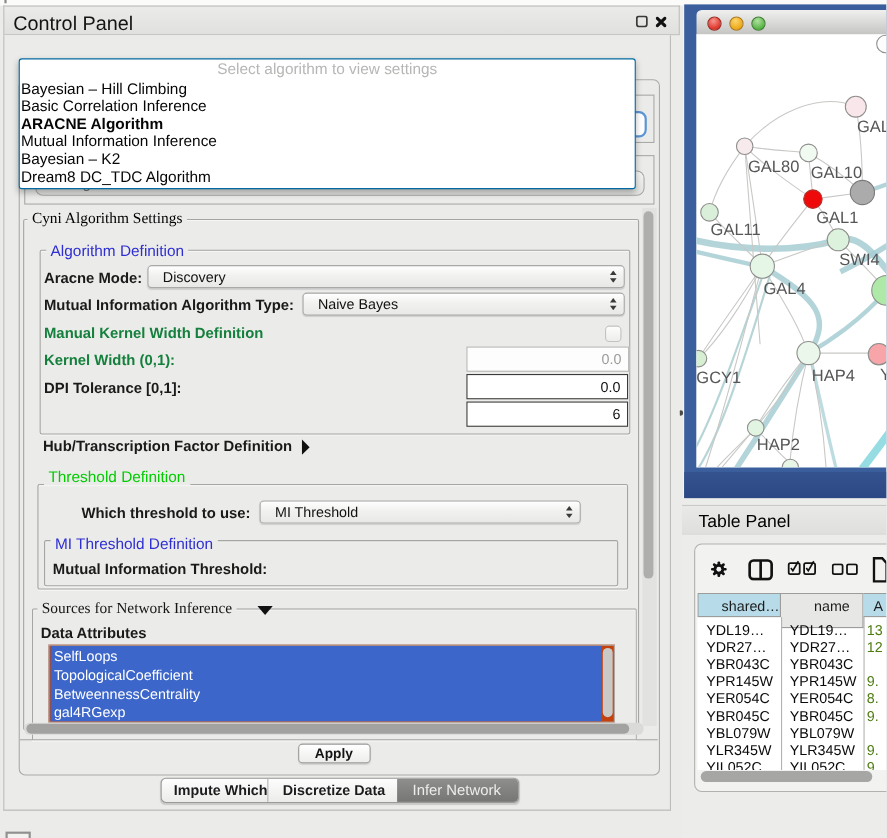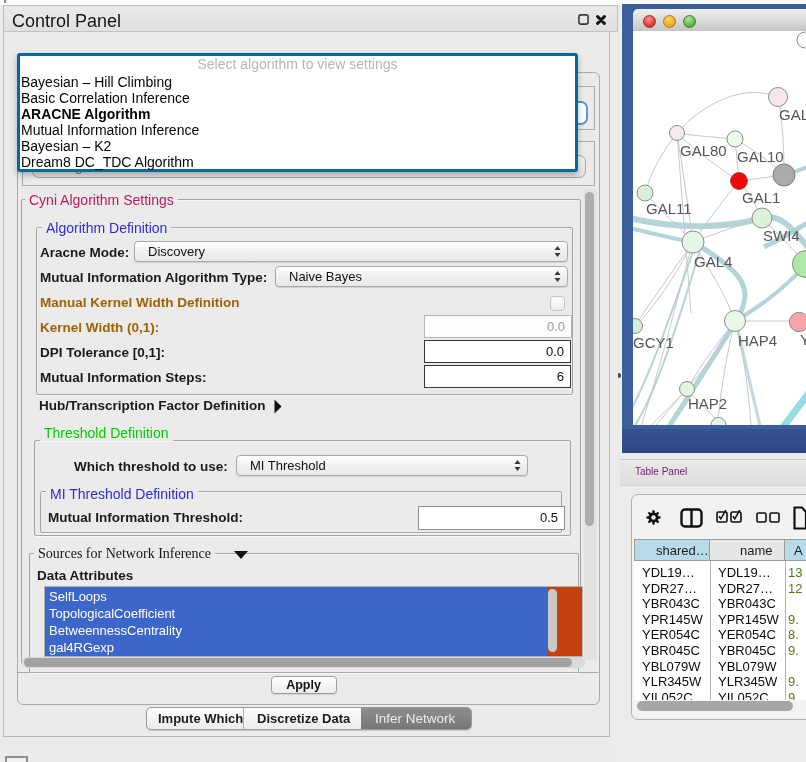--- a/index.html
+++ b/index.html
@@ -1,20 +1,20 @@
 <!DOCTYPE html>
 <html><head>
 <meta charset="utf-8">
 <style>
 html,body{margin:0;padding:0;}
 body{font-family:"Liberation Sans",sans-serif;background:#eceae8;}
 #app{position:relative;width:806px;height:762px;overflow:hidden;background:#ebebe9;}
 .abs{position:absolute;}
 .lbl{font-size:13.5px;font-weight:bold;color:#1a1a1a;}
-.glbl{font-size:13.5px;font-weight:bold;color:#a16207;}
+.glbl{font-size:13.5px;font-weight:bold;color:#15803d;}
 .combo{position:absolute;height:19px;border:1px solid #a9a9a7;border-radius:4px;background:linear-gradient(#ffffff,#f1f1ef 45%,#e8e8e6);box-shadow:0 1px 1px rgba(0,0,0,0.12);}
 .combo .ct{position:absolute;left:13px;top:2px;font-size:13px;color:#111;}
 .inp{position:absolute;background:#fff;font-size:13px;color:#111;text-align:right;padding-right:6px;line-height:20px;}
 .groupbox{position:absolute;border:1px solid #a5a5a3;border-radius:2px;box-shadow:0 1px 0 rgba(255,255,255,0.7), inset 0 1px 0 rgba(255,255,255,0.5);}
 .gtitle{position:absolute;background:#ebebe9;padding:0 4px;font-size:14px;}
 </style>
 </head>
 <body>
 <div id="app">
 
@@ -37,21 +37,21 @@
 
   <div class="abs" style="left:22px;top:86px;width:573px;height:44px;border:1px solid #a9a9a7;box-sizing:border-box;background:#ebebe9;"></div>
   <div class="abs" style="left:32px;top:101px;width:556px;height:24px;border:2.5px solid #5a95d5;border-radius:7px;background:#fff;box-sizing:border-box;"></div>
   <div class="abs" style="left:22px;top:141px;width:573px;height:45px;border:1px solid #a9a9a7;box-sizing:border-box;background:#ebebe9;"></div>
   <div class="abs" style="left:32px;top:155px;width:554px;height:23px;border:1px solid #a8a8a6;border-radius:7px;background:linear-gradient(#f4f4f2,#e2e2e0);box-sizing:border-box;overflow:hidden;">
     <div class="abs" style="left:42px;top:3px;font-size:13.5px;color:#6e6e6c;">galFiltered.sif default node</div>
   </div>
 
 
   <div class="groupbox" style="left:21px;top:199px;width:558px;height:463px;"></div>
-  <div class="gtitle" style="left:25px;top:192px;color:#be185d;">Cyni Algorithm Settings</div>
+  <div class="gtitle" style="left:25px;top:192px;color:#000000;font-family:Liberation Serif, serif;">Cyni Algorithm Settings</div>
 
   <div class="groupbox" style="left:36px;top:227px;width:535px;height:166px;"></div>
   <div class="gtitle" style="left:42px;top:220px;color:#2e2ed2;">Algorithm Definition</div>
 
   <div class="lbl abs" style="left:40px;top:245px;">Aracne Mode:</div>
   <div class="combo" style="left:134px;top:241px;width:432px;">
     <div class="ct">Discovery</div>
     <svg class="abs" style="right:6px;top:4px;" width="7" height="11" viewBox="0 0 7 11">
         <path d="M3.5 0 L6.5 4 L0.5 4 Z" fill="#3a3a3a"></path>
         <path d="M3.5 11 L6.5 7 L0.5 7 Z" fill="#3a3a3a"></path>
@@ -64,21 +64,20 @@
         <path d="M3.5 0 L6.5 4 L0.5 4 Z" fill="#3a3a3a"></path>
         <path d="M3.5 11 L6.5 7 L0.5 7 Z" fill="#3a3a3a"></path>
       </svg>
   </div>
   <div class="glbl abs" style="left:40px;top:295px;">Manual Kernel Width Definition</div>
   <div class="abs" style="left:550px;top:296px;width:13px;height:13px;border:1px solid #c3c3c1;border-radius:4px;background:linear-gradient(#fdfdfd,#ededeb);"></div>
   <div class="glbl abs" style="left:40px;top:320px;">Kernel Width (0,1):</div>
   <div class="inp" style="left:424px;top:315px;width:140px;height:21px;line-height:21px;border:1px solid #b5b5b3;background:#fdfdfd;color:#9b9b99;">0.0</div>
   <div class="lbl abs" style="left:40px;top:345px;">DPI Tolerance [0,1]:</div>
   <div class="inp" style="left:424px;top:340px;width:139px;height:21px;line-height:21px;border:1.5px solid #3a3a38;">0.0</div>
-  <div class="lbl abs" style="left:40px;top:370px;">Mutual Information Steps:</div>
   <div class="inp" style="left:424px;top:365px;width:139px;height:21px;line-height:21px;border:1.5px solid #3a3a38;">6</div>
 
   <div class="lbl abs" style="left:39px;top:398px;">Hub/Transcription Factor Definition</div>
   <svg class="abs" style="left:274px;top:399px;" width="8" height="15" viewBox="0 0 8 15">
       <path d="M0.5 0.5 L7.5 7.5 L0.5 14.5 Z" fill="#111"></path>
     </svg>
 
   <div class="groupbox" style="left:34px;top:440px;width:535px;height:94px;"></div>
   <div class="gtitle" style="left:40px;top:425px;color:#00cc00;">Threshold Definition</div>
 
@@ -87,30 +86,29 @@
     <div class="ct">MI Threshold</div>
     <svg class="abs" style="right:6px;top:4px;" width="7" height="11" viewBox="0 0 7 11">
         <path d="M3.5 0 L6.5 4 L0.5 4 Z" fill="#3a3a3a"></path>
         <path d="M3.5 11 L6.5 7 L0.5 7 Z" fill="#3a3a3a"></path>
       </svg>
   </div>
 
   <div class="groupbox" style="left:40px;top:491px;width:520px;height:40px;"></div>
   <div class="gtitle" style="left:46px;top:486px;color:#2e2ed2;">MI Threshold Definition</div>
   <div class="lbl abs" style="left:48px;top:510px;">Mutual Information Threshold:</div>
-  <div class="inp" style="left:418px;top:506px;width:139px;height:22px;line-height:22px;border:1px solid #8e8e8c;">0.5</div>
 
   <div class="groupbox" style="left:29px;top:553px;width:548px;height:119px;border-bottom:none;border-radius:2px 2px 0 0;"></div>
   <div class="gtitle" style="left:34px;top:546px;color:#161616;font-family:Liberation Serif, serif;">Sources for Network Inference</div>
   <svg class="abs" style="left:234px;top:551px;" width="14" height="8" viewBox="0 0 14 8">
       <path d="M0 0 L14 0 L7 8 Z" fill="#111"></path>
     </svg>
 
   <div class="lbl abs" style="left:37px;top:568px;">Data Attributes</div>
-  <div class="abs" style="left:44px;top:586px;width:513px;height:69px;background:#c2410c;border:1px solid #b0b0ae;overflow:hidden;padding-left:24px;">
+  <div class="abs" style="left:44px;top:586px;width:513px;height:69px;background:#c2410c;border:1px solid #b0b0ae;overflow:hidden;">
     <div class="abs" style="left:1px;top:0;width:501px;height:69px;background:#3c66c9;"></div>
     <div class="abs" style="left:4px;top:1px;font-size:13px;color:#fff;line-height:17px;">SelfLoops<br>TopologicalCoefficient<br>BetweennessCentrality<br>gal4RGexp</div>
     <div class="abs" style="left:503px;top:2px;width:9px;height:63px;background:#c9c9c7;border-radius:5px;"></div>
   </div>
 
   <div class="abs" style="left:22px;top:657px;width:563px;height:11px;background:#dadad8;border-radius:5px;"></div>
   <div class="abs" style="left:24px;top:658px;width:548px;height:9px;background:#a2a2a0;border-radius:5px;"></div>
   <div class="abs" style="left:18px;top:672px;width:580px;height:1px;background:#aaaaa8;"></div>
 
   <div class="abs" style="left:584px;top:189px;width:13px;height:471px;background:#e2e2e0;"></div>
@@ -121,21 +119,21 @@
   <div class="abs" style="left:146px;top:707px;width:324px;height:21px;border:1px solid #9a9a98;border-radius:5px;background:linear-gradient(#fdfdfd,#ececea);box-shadow:0 1px 1px rgba(0,0,0,0.15);overflow:hidden;">
     <div class="abs" style="left:96px;top:0;width:1px;height:21px;background:#b3b3b1;"></div>
     <div class="abs" style="left:214px;top:0;width:110px;height:21px;background:linear-gradient(#8e8e8c,#767674);"></div>
     <div class="abs" style="left:11px;top:2.5px;font-size:13px;font-weight:bold;color:#1c1c1c;">Impute Which</div>
     <div class="abs" style="left:110px;top:2.5px;font-size:13px;font-weight:bold;color:#1c1c1c;">Discretize Data</div>
     <div class="abs" style="left:228px;top:2.5px;font-size:13.5px;color:#ededeb;">Infer Network</div>
   </div>
 
   <div class="abs" style="left:5px;top:756px;width:19px;height:10px;border:2px solid #909090;background:#f2f2f0;"></div>
 
-  <div class="abs" style="left:17px;top:53px;width:561px;height:119px;background:#fff;border:3px solid #0369a1;border-radius:3px;box-shadow:0 3px 6px rgba(0,0,0,0.28);box-sizing:border-box;">
+  <div class="abs" style="left:17px;top:53px;width:561px;height:119px;background:#fff;border:1px solid #0369a1;border-radius:3px;box-shadow:0 3px 6px rgba(0,0,0,0.28);box-sizing:border-box;">
     <div class="abs" style="left:0;top:0;width:100%;text-align:center;font-size:14px;color:#b6b6b4;line-height:17px;">Select algorithm to view settings</div>
     <div class="abs" style="left:1px;top:18px;font-size:14px;color:#060606;line-height:16px;">Bayesian – Hill Climbing<br>Basic Correlation Inference<br><b>ARACNE Algorithm</b><br>Mutual Information Inference<br>Bayesian – K2<br>Dream8 DC_TDC Algorithm</div>
   </div>
 
   <div class="abs" style="left:617.5px;top:373px;width:3.5px;height:5px;background:#4a4a48;border-radius:1px 3px 3px 1px;"></div>
   <div class="abs" style="left:621px;top:4px;width:1px;height:449px;background:#f6f6f4;"></div>
 
   <div class="abs" style="left:622px;top:4px;width:184px;height:449px;background:#3b5e9d;"></div>
   <div class="abs" style="left:622px;top:429px;width:184px;height:24px;background:linear-gradient(#35538f,#2c4884);"></div>
 
@@ -215,21 +213,21 @@
         <text x="0" y="317">GCY1</text>
         <text x="105" y="315">HAP4</text>
         <text x="167" y="314">Y</text>
         <text x="55" y="378">HAP2</text>
       </g>
     </svg>
   </div>
 
   <div class="abs" style="left:620px;top:453px;width:186px;height:309px;background:#ececea;"></div>
   <div class="abs" style="left:620px;top:459px;width:186px;height:27px;background:linear-gradient(#e9e9e7,#dfdfdd);border-top:1px solid #c9c9c7;border-bottom:1px solid #d4d4d2;box-sizing:border-box;"></div>
-  <div class="abs" style="left:635px;top:466px;font-size:10px;color:#701a75;">Table Panel</div>
+  <div class="abs" style="left:635px;top:466px;font-size:16px;color:#000000;">Table Panel</div>
 
   <div class="abs" style="left:631px;top:494px;width:180px;height:224px;border:1.5px solid #b1b1af;border-radius:7px;background:#f2f2f0;"></div>
 
   <svg class="abs" style="left:646px;top:510px;" width="15" height="15" viewBox="0 0 17 17">
     <g fill="#111">
       <circle cx="8.5" cy="8.5" r="5.6"></circle>
       <rect x="7.1" y="0.4" width="2.8" height="16.2" rx="1.2"></rect>
       <rect x="0.4" y="7.1" width="16.2" height="2.8" rx="1.2"></rect>
       <rect x="7.1" y="0.4" width="2.8" height="16.2" rx="1.2" transform="rotate(45 8.5 8.5)"></rect>
       <rect x="0.4" y="7.1" width="16.2" height="2.8" rx="1.2" transform="rotate(45 8.5 8.5)"></rect>
@@ -249,21 +247,21 @@
   <svg class="abs" style="left:756px;top:512px;" width="24" height="11" viewBox="0 0 24 11">
     <rect x="1" y="1" width="9" height="9" rx="1.5" fill="none" stroke="#111" stroke-width="1.6"></rect>
     <rect x="14" y="1" width="9" height="9" rx="1.5" fill="none" stroke="#111" stroke-width="1.6"></rect>
   </svg>
   <svg class="abs" style="left:793px;top:506px;" width="13" height="24" viewBox="0 0 13 24">
     <path d="M1.5 1.5 L9 1.5 L13 6 L13 22.5 L1.5 22.5 Z" fill="none" stroke="#111" stroke-width="2.2"></path>
   </svg>
 
   <div class="abs" style="left:634px;top:539px;width:172px;height:161px;background:#fff;overflow:hidden;">
     <div class="abs" style="left:0;top:0;width:76px;height:22px;background:#b7dbe9;border:1px solid #9c9c9a;box-sizing:border-box;font-size:13px;color:#1c1c1c;line-height:21px;padding-left:21px;">shared…</div>
-    <div class="abs" style="left:76px;top:0;width:75px;height:22px;background:#e7e7e5;border:1px solid #9c9c9a;border-left:none;box-sizing:border-box;font-size:13px;color:#1c1c1c;line-height:21px;padding-left:30px;">name</div>
+    <div class="abs" style="left:76px;top:0;width:75px;height:32px;background:#e7e7e5;border:1px solid #9c9c9a;border-left:none;box-sizing:border-box;font-size:13px;color:#1c1c1c;line-height:21px;padding-left:30px;">name</div>
     <div class="abs" style="left:151px;top:0;width:50px;height:22px;background:#b7dbe9;border:1px solid #9c9c9a;border-left:none;box-sizing:border-box;font-size:13px;color:#1c1c1c;line-height:21px;padding-left:9px;">A</div>
     <div class="abs" style="left:76px;top:22px;width:1px;height:139px;background:#b3b3b1;"></div>
     <div class="abs" style="left:151px;top:22px;width:1px;height:139px;background:#b3b3b1;"></div>
     <div class="abs" style="left:8px;top:26px;font-size:13px;color:#0a0a0a;line-height:15.6px;">YDL19…<br>YDR27…<br>YBR043C<br>YPR145W<br>YER054C<br>YBR045C<br>YBL079W<br>YLR345W<br>YIL052C</div>
     <div class="abs" style="left:84px;top:26px;font-size:13px;color:#0a0a0a;line-height:15.6px;">YDL19…<br>YDR27…<br>YBR043C<br>YPR145W<br>YER054C<br>YBR045C<br>YBL079W<br>YLR345W<br>YIL052C</div>
     <div class="abs" style="left:154px;top:26px;font-size:13px;color:#4d7c0f;line-height:15.6px;">13<br>12<br>&nbsp;<br>9.<br>8.<br>9.<br>&nbsp;<br>9.<br>9.</div>
   </div>
   <div class="abs" style="left:637px;top:701px;width:156px;height:10px;background:#a6a6a4;border-radius:5px;"></div>
 </div>
 

